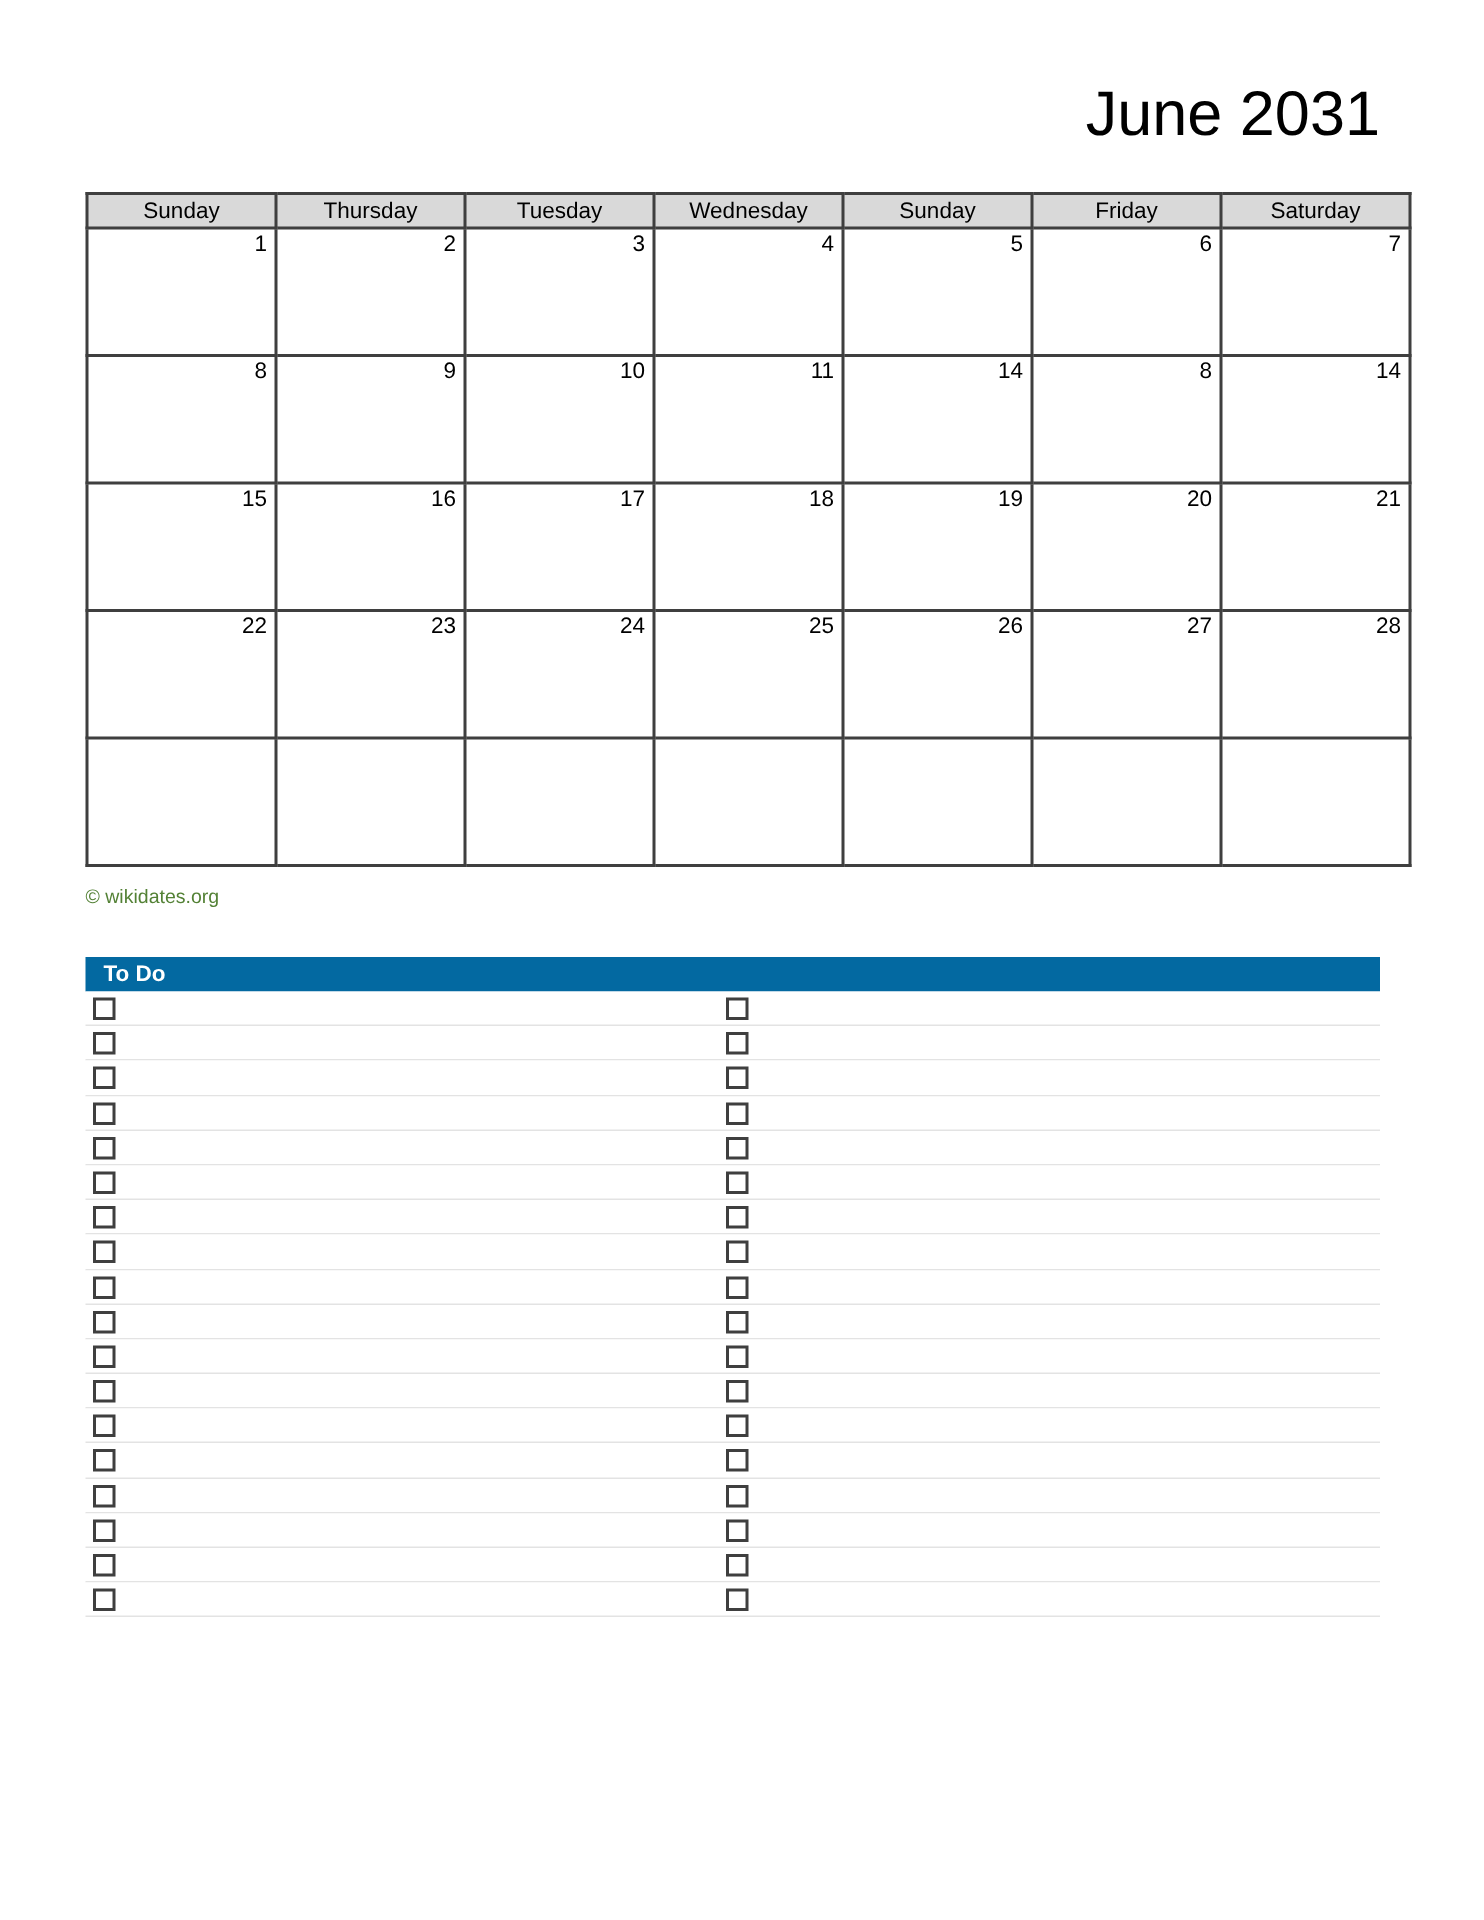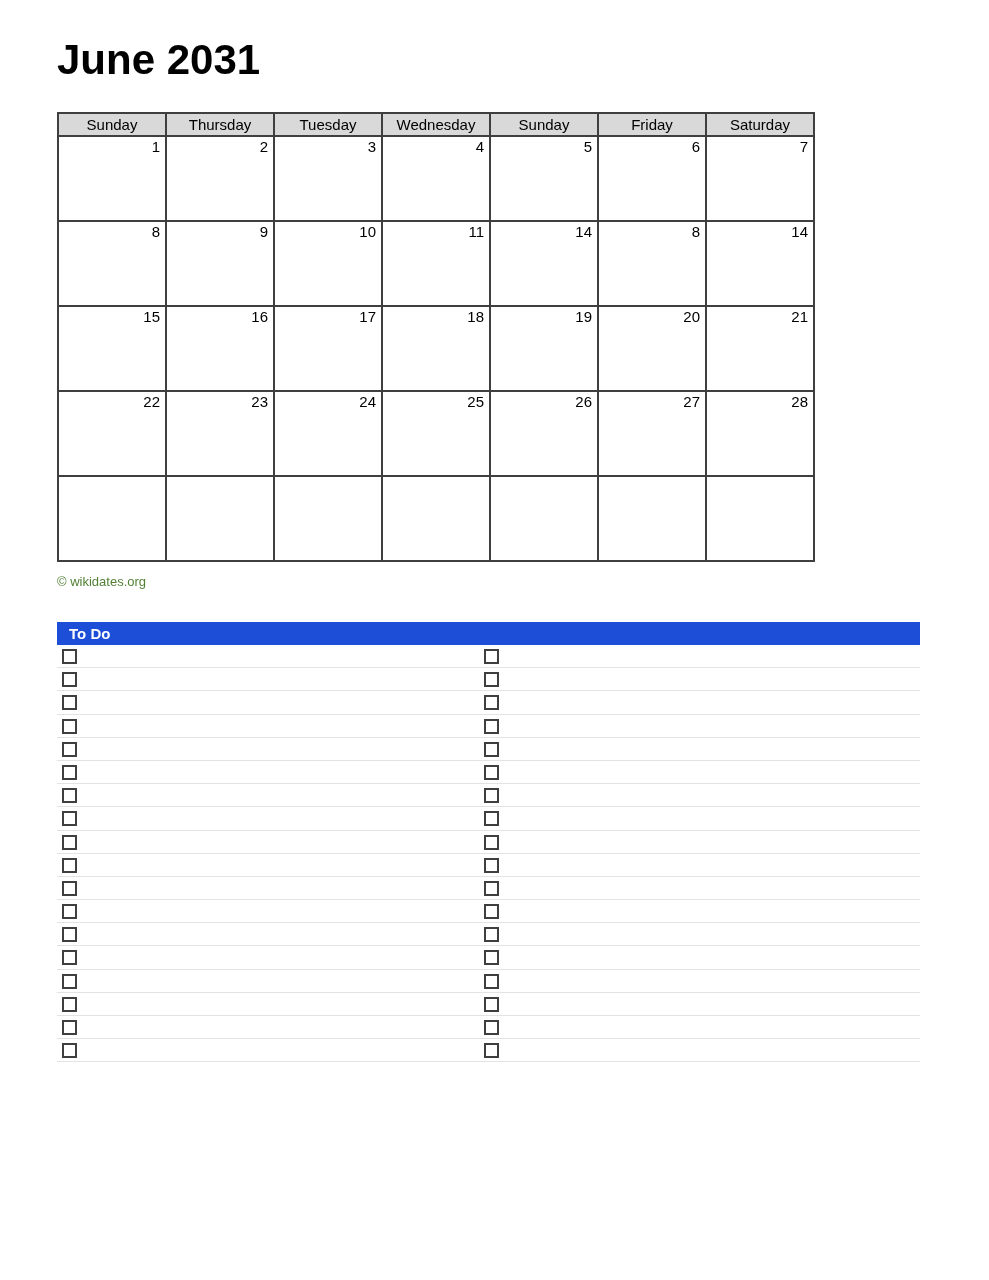--- a/index.html
+++ b/index.html
@@ -7,32 +7,32 @@
     margin: 0; padding: 0;
     background: #ffffff;
     font-family: "Liberation Sans", sans-serif;
     color: #000000;
   }
   body { width: 989px; height: 1280px; overflow: hidden; }
   .page { width: 863px; margin-left: 57px; }
 
   
   .title {
-    margin: 36px 0 0 0;
-    text-align: left;
+    margin: 52px 0 0 0;
+    text-align: right;
     font-size: 42px;
-    font-weight: 700;
+    font-weight: 400;
     line-height: 48px;
     letter-spacing: 0px;
   }
 
   
   table.calendar {
     margin-top: 28px;
-    width: 758px;
+    width: 884px;
     border-collapse: collapse;
     table-layout: fixed;
   }
   table.calendar th {
     background: #d9d9d9;
     border: 2px solid #3f3f3f;
     font-size: 15px;
     font-weight: 400;
     height: 23px;
     padding: 1px 0 2px 0;
@@ -53,21 +53,21 @@
     margin-top: 12px;
     height: 18px;
     padding-right: 20px;
     font-size: 13px;
     color: #538135;
   }
 
   
   .todo { margin-top: 30px; }
   .todo-header {
-    background: #1d4ed8;
+    background: #0369a1;
     color: #ffffff;
     font-weight: bold;
     font-size: 15px;
     height: 23px;
     line-height: 23px;
     padding-left: 12px;
   }
   .todo-row {
     position: relative;
     height: 23.2px;

